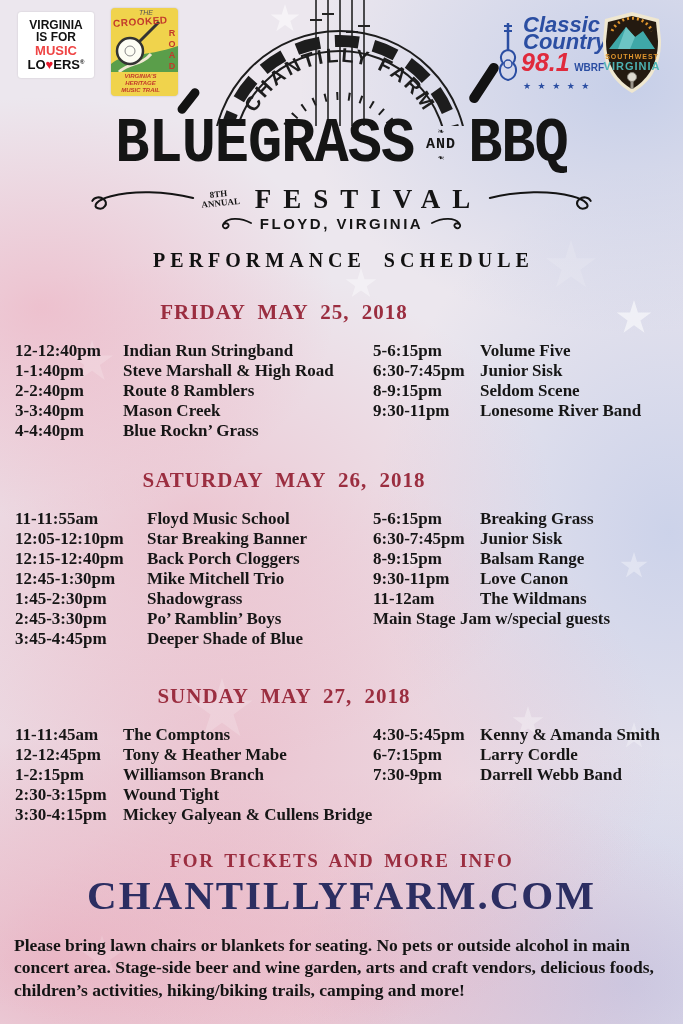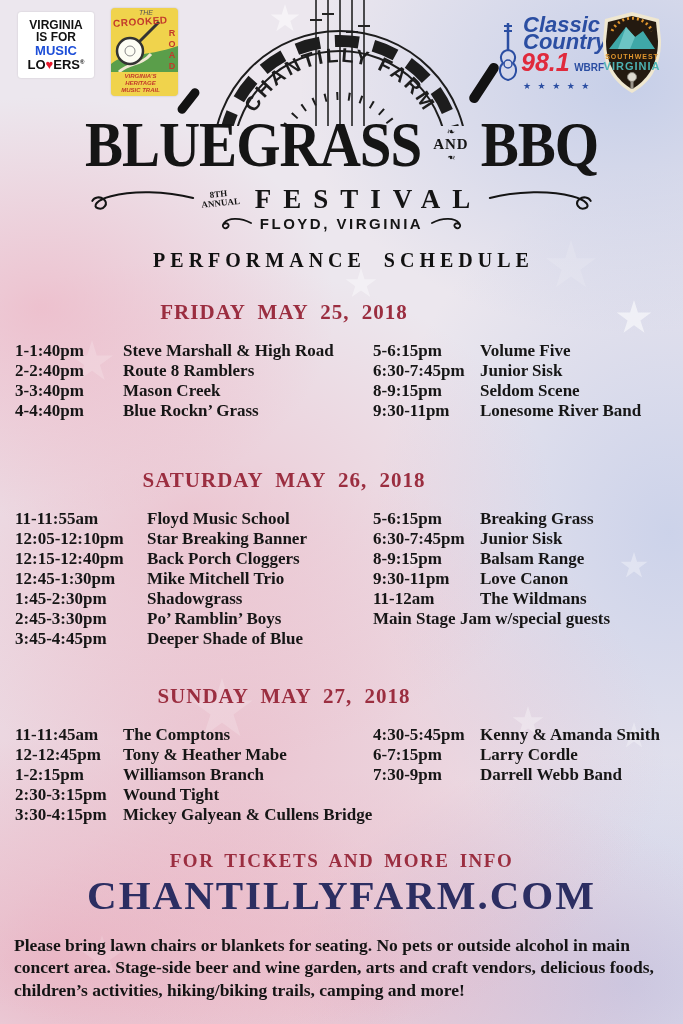--- a/index.html
+++ b/index.html
@@ -18,41 +18,41 @@
       #ece7ee;}
   .star{position:absolute;background:#fff;
     clip-path:polygon(50% 0%,61% 35%,98% 35%,68% 57%,79% 91%,50% 70%,21% 91%,32% 57%,2% 35%,39% 35%);}
   .sil{position:absolute;background:#121212;border-radius:5px;}
   
   .vifml{position:absolute;left:18px;top:12px;width:76px;height:66px;background:#fff;border-radius:3px;
     display:flex;flex-direction:column;align-items:center;justify-content:center;
     font-family:"Liberation Sans",sans-serif;font-weight:700;color:#111;line-height:1.05;
     box-shadow:0 0 2px rgba(0,0,0,.15);}
   .vifml .l1{font-size:12px;} .vifml .l2{font-size:12px;}
-  .vifml .l3{font-size:13px;color:#1d4ed8;} .vifml .l4{font-size:13px;}
+  .vifml .l3{font-size:13px;color:#ef4444;} .vifml .l4{font-size:13px;}
   .vifml .heart{color:#e8192c;} .vifml .reg{font-size:6px;vertical-align:super;}
   .crooked{position:absolute;left:111px;top:8px;width:67px;height:88px;background:#f0d34c;border-radius:4px;overflow:hidden;
     font-family:"Liberation Sans",sans-serif;box-shadow:0 0 2px rgba(0,0,0,.2);}
   .crooked .the{position:absolute;left:28px;top:1px;font-size:7px;color:#555;font-style:italic;}
   .crooked .crk{position:absolute;left:2px;top:8px;font-size:10px;font-weight:700;color:#c23a2b;letter-spacing:.5px;transform:rotate(-4deg);}
   .crooked .road{position:absolute;right:1px;top:20px;font-size:9px;font-weight:700;color:#c23a2b;
     writing-mode:vertical-rl;text-orientation:upright;letter-spacing:1px;}
   .crooked .tag{position:absolute;left:0;right:8px;bottom:2px;text-align:center;color:#c23a2b;
     font-size:6px;font-weight:700;font-style:italic;line-height:1.15;}
   .cc{position:absolute;left:497px;top:16px;width:104px;height:74px;font-family:"Liberation Sans",sans-serif;}
   .cc .w1,.cc .w2{font-size:22px;font-weight:700;font-style:italic;color:#2b4ea2;line-height:17px;margin-left:26px;}
   .cc .freqrow{margin-left:24px;line-height:24px;white-space:nowrap;}
   .cc .freq{font-size:25px;font-weight:700;font-style:italic;color:#e02a3c;}
   .cc .call{font-size:10px;font-weight:700;color:#2b4ea2;}
   .cc .stars{margin-left:26px;font-size:9px;color:#2b4ea2;letter-spacing:2px;line-height:12px;}
   .swv{position:absolute;left:600px;top:11px;}
   
   .banjo{position:absolute;left:195px;top:0;z-index:1;}
   .masthead{position:absolute;left:0;right:0;top:106px;text-align:center;z-index:2;color:#151515;}
-  .titlerow{display:flex;justify-content:center;align-items:center;gap:12px;height:76px;}
+  .titlerow{display:flex;justify-content:center;align-items:center;gap:12px;height:76px;font-family:Liberation Mono, monospace;}
   .bigword{font-size:57px;font-weight:700;letter-spacing:-1px;display:inline-block;transform:scaleY(1.12);line-height:1;}
   .andblk{display:flex;flex-direction:column;align-items:center;line-height:1;}
   .andblk .orn{font-size:10px;} .andblk .orn.flip{transform:scale(-1,-1);}
   .andblk .and{font-size:15px;font-weight:700;letter-spacing:1px;}
   .festrow{display:flex;justify-content:center;align-items:center;gap:6px;height:30px;margin-top:2px;}
   .annual{font-size:9px;font-weight:700;transform:rotate(-6deg);width:36px;line-height:1;}
   .festival{font-size:27px;font-weight:700;letter-spacing:12px;text-indent:12px;}
   .locrow{display:flex;justify-content:center;align-items:center;gap:8px;margin-top:0;height:18px;
     font-family:"Liberation Sans",sans-serif;font-weight:700;font-size:15px;letter-spacing:2.5px;}
   .fl{flex:none;}
@@ -201,20 +201,21 @@
       </svg>
     </div>
   </div>
 
   <div class="perf">PERFORMANCE SCHEDULE</div>
 
   <section class="day" style="top:284px">
     <h2 class="dayhdr">FRIDAY MAY 25, 2018</h2>
     <div class="cols" style="margin-top:6px;height:100px;">
       <div class="colL">
+        <div class="row"><span class="t">12-12:40pm</span><span class="n">Indian Run Stringband</span></div>
         <div class="row"><span class="t">1-1:40pm</span><span class="n">Steve Marshall &amp; High Road</span></div>
         <div class="row"><span class="t">2-2:40pm</span><span class="n">Route 8 Ramblers</span></div>
         <div class="row"><span class="t">3-3:40pm</span><span class="n">Mason Creek</span></div>
         <div class="row"><span class="t">4-4:40pm</span><span class="n">Blue Rockn’ Grass</span></div>
       </div>
       <div class="colR">
         <div class="row"><span class="t">5-6:15pm</span><span class="n">Volume Five</span></div>
         <div class="row"><span class="t">6:30-7:45pm</span><span class="n">Junior Sisk</span></div>
         <div class="row"><span class="t">8-9:15pm</span><span class="n">Seldom Scene</span></div>
         <div class="row"><span class="t">9:30-11pm</span><span class="n">Lonesome River Band</span></div>

